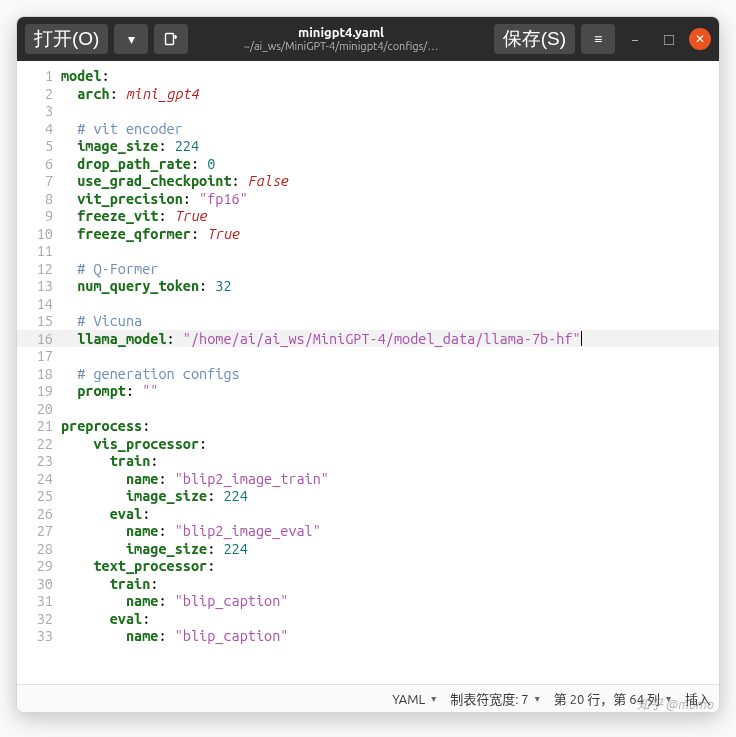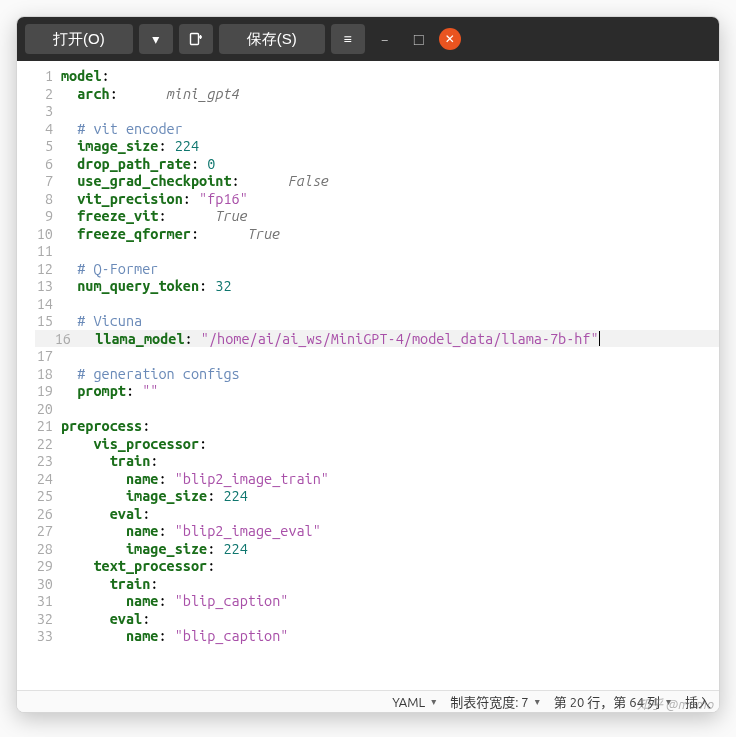--- a/index.html
+++ b/index.html
@@ -1,38 +1,38 @@
 <!DOCTYPE html>
 <html><head>
 <meta charset="utf-8">
 <style>
 * { box-sizing: border-box; margin: 0; padding: 0; }
 body { font-family: "Ubuntu", "Noto Sans CJK SC", sans-serif; background: #fafafa; width: 736px; height: 737px; overflow: hidden; position: relative; }
 .frame { position: absolute; inset: 16px 16px 24px 16px; background: #fff; border: 1px solid #d6d6d6; border-radius: 8px; box-shadow: 0 6px 22px rgba(0,0,0,0.22); display: flex; flex-direction: column; overflow: hidden; }
 .titlebar { background: #2b2b2b; color: #eaeaea; height: 44px; display: flex; align-items: center; padding: 0 8px; gap: 6px; }
-.tb-btn { background: #4a4a4a; color: #fff; border: none; height: 30px; padding: 0 28px; border-radius: 4px; display: inline-flex; align-items: center; gap: 4px; font-size: 15px; cursor: pointer; }
+.tb-btn { background: #4a4a4a; color: #fff; border: none; height: 30px; padding: 0 9px; border-radius: 4px; display: inline-flex; align-items: center; gap: 4px; font-size: 19px; cursor: pointer; }
 .tb-btn.icon { width: 34px; justify-content: center; padding: 0; font-size: 14px; }
 .tb-mid { flex: 1; text-align: center; line-height: 1.2; overflow: hidden; }
 .tb-title { font-size: 13px; font-weight: 600; color: #fff; }
 .tb-sub { font-size: 11px; color: #b8b8b8; white-space: nowrap; }
 .win-ctrl { width: 28px; height: 28px; border-radius: 5px; display: inline-flex; align-items: center; justify-content: center; font-size: 12px; color: #ddd; cursor: pointer; }
 .win-close { background: #e95420; border-radius: 50%; width: 22px; height: 22px; color: #fff; }
 .editor { flex: 1; overflow: auto; font-family: "Ubuntu Mono", "Consolas", monospace; font-size: 14.5px; line-height: 17.5px; padding: 6px 0 0 0; background: #fff; white-space: pre; }
 .line { display: flex; }
-.line.hl { background: #f2f2f2; margin-left: 18px; }
+.line.hl { background: #f2f2f2; }
 .gutter { width: 44px; text-align: right; padding-right: 8px; color: #a9a9a9; user-select: none; flex: none; }
 .code { flex: 1; padding-right: 20px; }
 .tk-key { color: #1a6e1a; font-weight: bold; }
 .tk-col { color: #000; }
 .tk-num { color: #0f766e; }
 .tk-str { color: #a84fa8; }
-.tk-bool { color: #737373; font-style: italic; margin-left: 40px; }
+.tk-bool { color: #b91c1c; font-style: italic; }
 .tk-cmt { color: #6a8ab8; text-align: center; }
 .cursor { display:inline-block; width:1px; height:15px; background:#000; vertical-align:-2px; }
-.statusbar { height: 22px; border-top: 1px solid #e0e0e0; background: #fafafa; display: flex; align-items: center; justify-content: flex-end; font-size: 13px; color: #3a3a3a; padding: 0 8px; gap: 14px; }
+.statusbar { height: 28px; border-top: 1px solid #e0e0e0; background: #fafafa; display: flex; align-items: center; justify-content: flex-end; font-size: 13px; color: #3a3a3a; padding: 0 8px; gap: 14px; }
 .sb-item { display: inline-flex; align-items: center; gap: 4px; cursor: pointer; }
 .sb-caret::after { content: "▾"; font-size: 10px; margin-left: 2px; color: #666; }
 .wm { position: absolute; right: 22px; bottom: 24px; font-size: 13px; color: rgba(120,120,120,0.55); font-style: italic; pointer-events: none; }
 </style>
 </head>
 <body>
 
 <div class="frame">
 
   <div class="titlebar">
@@ -40,20 +40,24 @@
       <span>打开(O)</span>
     </button>
     <button class="tb-btn icon">▾</button>
     <button class="tb-btn icon">
       <svg width="16" height="16" viewBox="0 0 16 16" fill="none" stroke="#fff" stroke-width="1.4">
           <rect x="2.5" y="2.5" width="8" height="11" rx="1"></rect>
           <line x1="10.5" y1="6" x2="14" y2="6"></line>
           <line x1="12.5" y1="4" x2="12.5" y2="8"></line>
         </svg>
     </button>
+    <div class="tb-mid">
+      <div class="tb-title">minigpt4.yaml</div>
+      <div class="tb-sub">~/ai_ws/MiniGPT-4/minigpt4/configs/…</div>
+    </div>
     <button class="tb-btn">
       <span>保存(S)</span>
     </button>
     <button class="tb-btn icon">≡</button>
     <span class="win-ctrl">–</span>
     <span class="win-ctrl">□</span>
     <span class="win-ctrl win-close">✕</span>
   </div>
 
   <div class="editor" id="editor"><div class="line"><span class="gutter">1</span><span class="code"><span class="tk-key">model</span><span class="tk-col">:</span></span></div><div class="line"><span class="gutter">2</span><span class="code">  <span class="tk-key">arch</span><span class="tk-col">:</span> <span class="tk-bool">mini_gpt4</span></span></div><div class="line"><span class="gutter">3</span><span class="code"></span></div><div class="line"><span class="gutter">4</span><span class="code">  <span class="tk-cmt"># vit encoder</span></span></div><div class="line"><span class="gutter">5</span><span class="code">  <span class="tk-key">image_size</span><span class="tk-col">:</span> <span class="tk-num">224</span></span></div><div class="line"><span class="gutter">6</span><span class="code">  <span class="tk-key">drop_path_rate</span><span class="tk-col">:</span> <span class="tk-num">0</span></span></div><div class="line"><span class="gutter">7</span><span class="code">  <span class="tk-key">use_grad_checkpoint</span><span class="tk-col">:</span> <span class="tk-bool">False</span></span></div><div class="line"><span class="gutter">8</span><span class="code">  <span class="tk-key">vit_precision</span><span class="tk-col">:</span> <span class="tk-str">"fp16"</span></span></div><div class="line"><span class="gutter">9</span><span class="code">  <span class="tk-key">freeze_vit</span><span class="tk-col">:</span> <span class="tk-bool">True</span></span></div><div class="line"><span class="gutter">10</span><span class="code">  <span class="tk-key">freeze_qformer</span><span class="tk-col">:</span> <span class="tk-bool">True</span></span></div><div class="line"><span class="gutter">11</span><span class="code"></span></div><div class="line"><span class="gutter">12</span><span class="code">  <span class="tk-cmt"># Q-Former</span></span></div><div class="line"><span class="gutter">13</span><span class="code">  <span class="tk-key">num_query_token</span><span class="tk-col">:</span> <span class="tk-num">32</span></span></div><div class="line"><span class="gutter">14</span><span class="code"></span></div><div class="line"><span class="gutter">15</span><span class="code">  <span class="tk-cmt"># Vicuna</span></span></div><div class="line hl"><span class="gutter">16</span><span class="code">  <span class="tk-key">llama_model</span><span class="tk-col">:</span> <span class="tk-str">"/home/ai/ai_ws/MiniGPT-4/model_data/llama-7b-hf"</span><span class="cursor"></span></span></div><div class="line"><span class="gutter">17</span><span class="code"></span></div><div class="line"><span class="gutter">18</span><span class="code">  <span class="tk-cmt"># generation configs</span></span></div><div class="line"><span class="gutter">19</span><span class="code">  <span class="tk-key">prompt</span><span class="tk-col">:</span> <span class="tk-str">""</span></span></div><div class="line"><span class="gutter">20</span><span class="code"></span></div><div class="line"><span class="gutter">21</span><span class="code"><span class="tk-key">preprocess</span><span class="tk-col">:</span></span></div><div class="line"><span class="gutter">22</span><span class="code">    <span class="tk-key">vis_processor</span><span class="tk-col">:</span></span></div><div class="line"><span class="gutter">23</span><span class="code">      <span class="tk-key">train</span><span class="tk-col">:</span></span></div><div class="line"><span class="gutter">24</span><span class="code">        <span class="tk-key">name</span><span class="tk-col">:</span> <span class="tk-str">"blip2_image_train"</span></span></div><div class="line"><span class="gutter">25</span><span class="code">        <span class="tk-key">image_size</span><span class="tk-col">:</span> <span class="tk-num">224</span></span></div><div class="line"><span class="gutter">26</span><span class="code">      <span class="tk-key">eval</span><span class="tk-col">:</span></span></div><div class="line"><span class="gutter">27</span><span class="code">        <span class="tk-key">name</span><span class="tk-col">:</span> <span class="tk-str">"blip2_image_eval"</span></span></div><div class="line"><span class="gutter">28</span><span class="code">        <span class="tk-key">image_size</span><span class="tk-col">:</span> <span class="tk-num">224</span></span></div><div class="line"><span class="gutter">29</span><span class="code">    <span class="tk-key">text_processor</span><span class="tk-col">:</span></span></div><div class="line"><span class="gutter">30</span><span class="code">      <span class="tk-key">train</span><span class="tk-col">:</span></span></div><div class="line"><span class="gutter">31</span><span class="code">        <span class="tk-key">name</span><span class="tk-col">:</span> <span class="tk-str">"blip_caption"</span></span></div><div class="line"><span class="gutter">32</span><span class="code">      <span class="tk-key">eval</span><span class="tk-col">:</span></span></div><div class="line"><span class="gutter">33</span><span class="code">        <span class="tk-key">name</span><span class="tk-col">:</span> <span class="tk-str">"blip_caption"</span></span></div></div>

